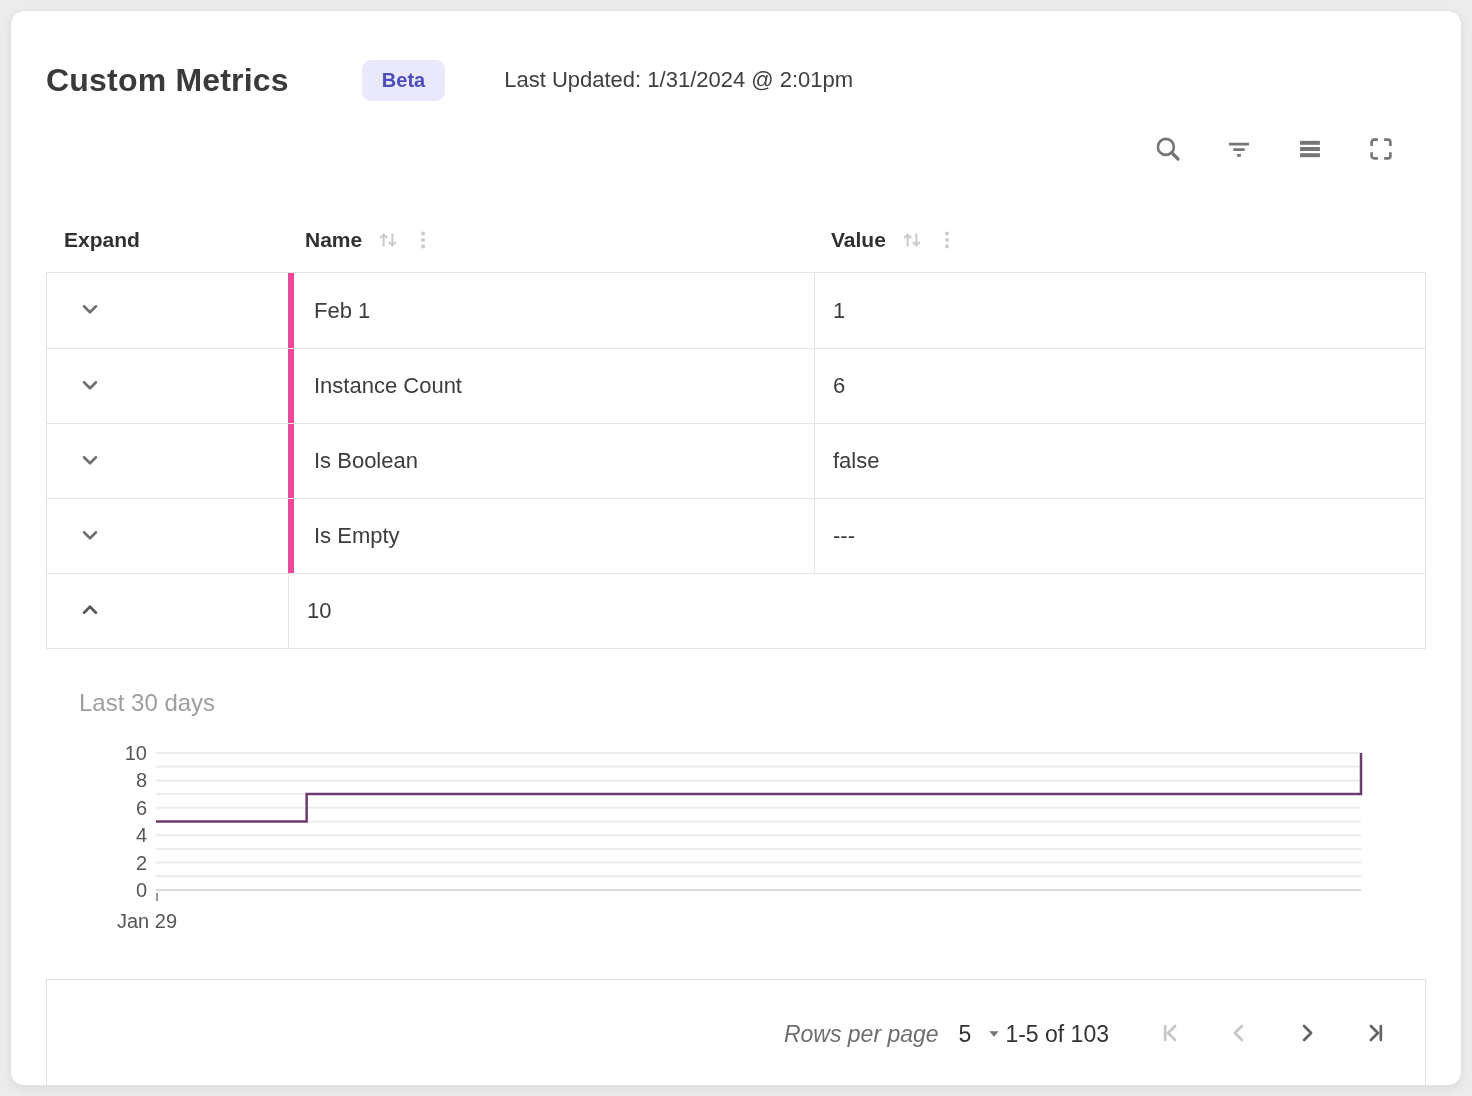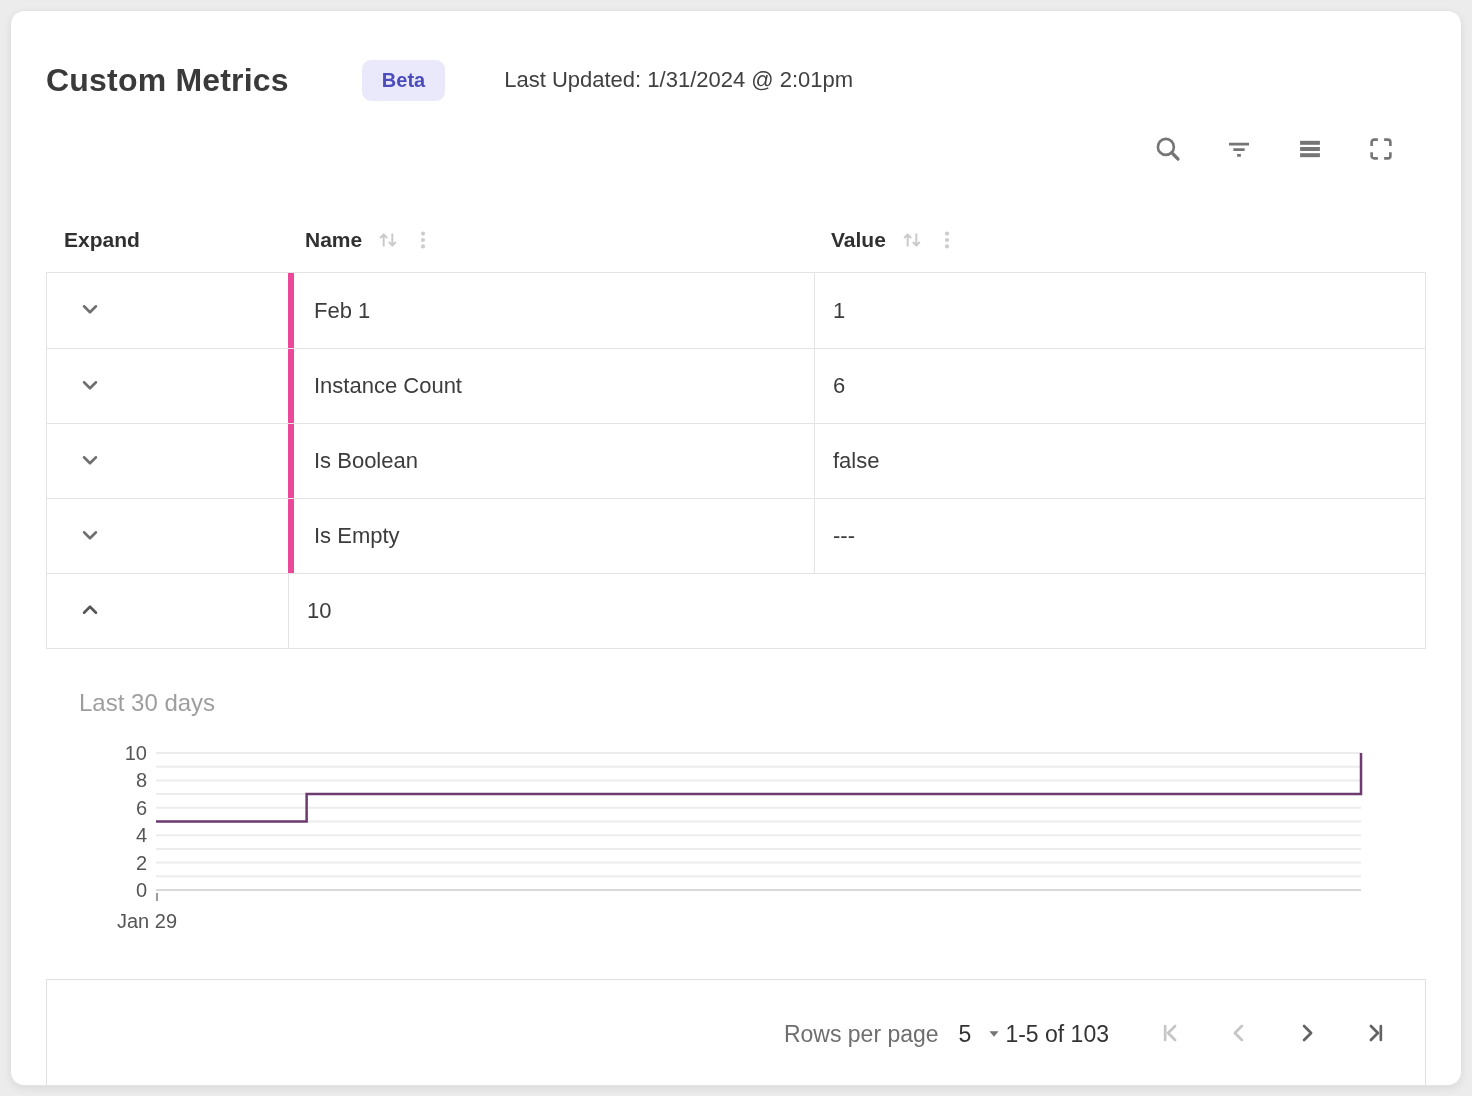--- a/index.html
+++ b/index.html
@@ -36,21 +36,21 @@
   .expand-btn { border:none; background:transparent; cursor:pointer; display:flex; padding:0; }
   
   .detail-section { padding:40px 35px 0 35px; height:330px; }
   .detail-title { margin-left:33px; font-size:24px; color:#9e9e9e; }
   .chart-svg { display:block; margin:28px 0 0 55px; }
   
   .footer {
     height:110px; margin:0 35px; border:1px solid #e0e0e0; border-bottom:none;
     display:flex; align-items:center; justify-content:flex-end; padding-right:36px;
   }
-  .rpp-label { font-size:23px; color:#6e6e6e; }
+  .rpp-label { font-size:23px; color:#6e6e6e;font-style:italic; }
   .rpp-select { display:flex; align-items:center; margin-left:20px; cursor:pointer; }
   .rpp-value { font-size:23px; color:#333333; }
   .rpp-select svg { margin-left:12px; }
   .range-label { font-size:23px; color:#333333; }
   .nav-group { display:flex; align-items:center; margin-left:48px; gap:40px; }
   .nbtn { border:none; background:transparent; padding:0; display:flex; cursor:pointer; }
 </style>
 </head>
 <body>
 

